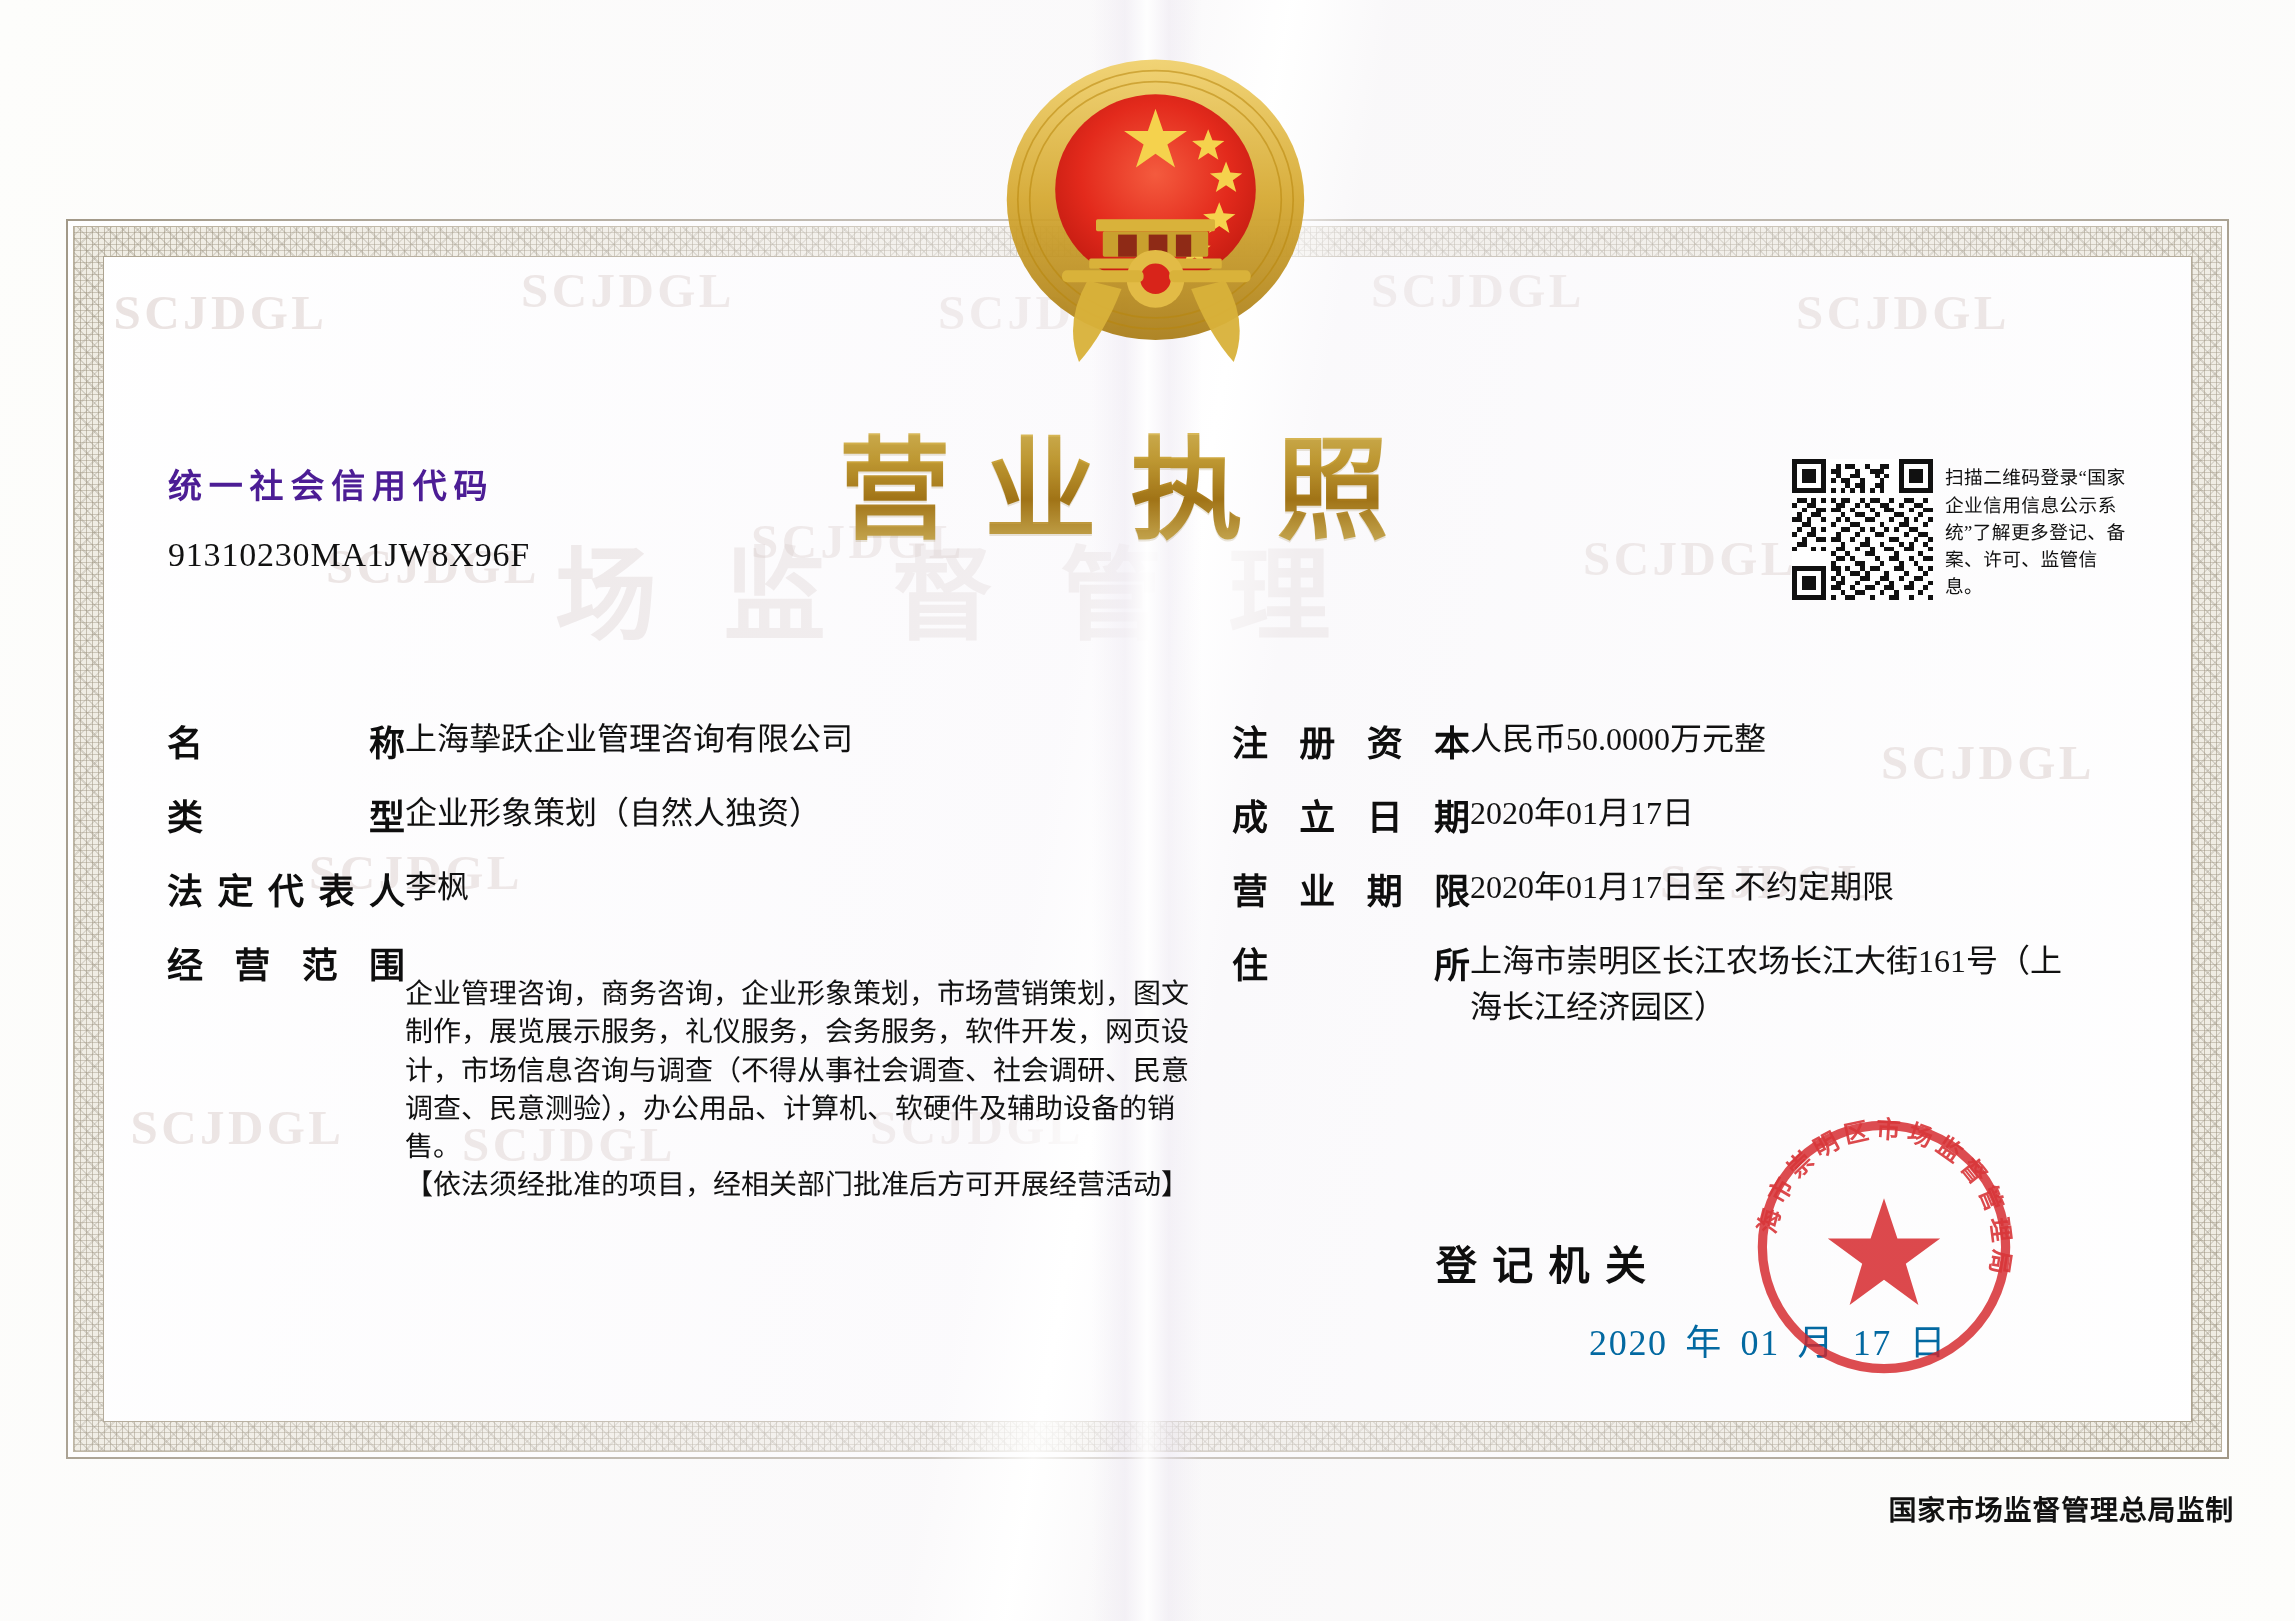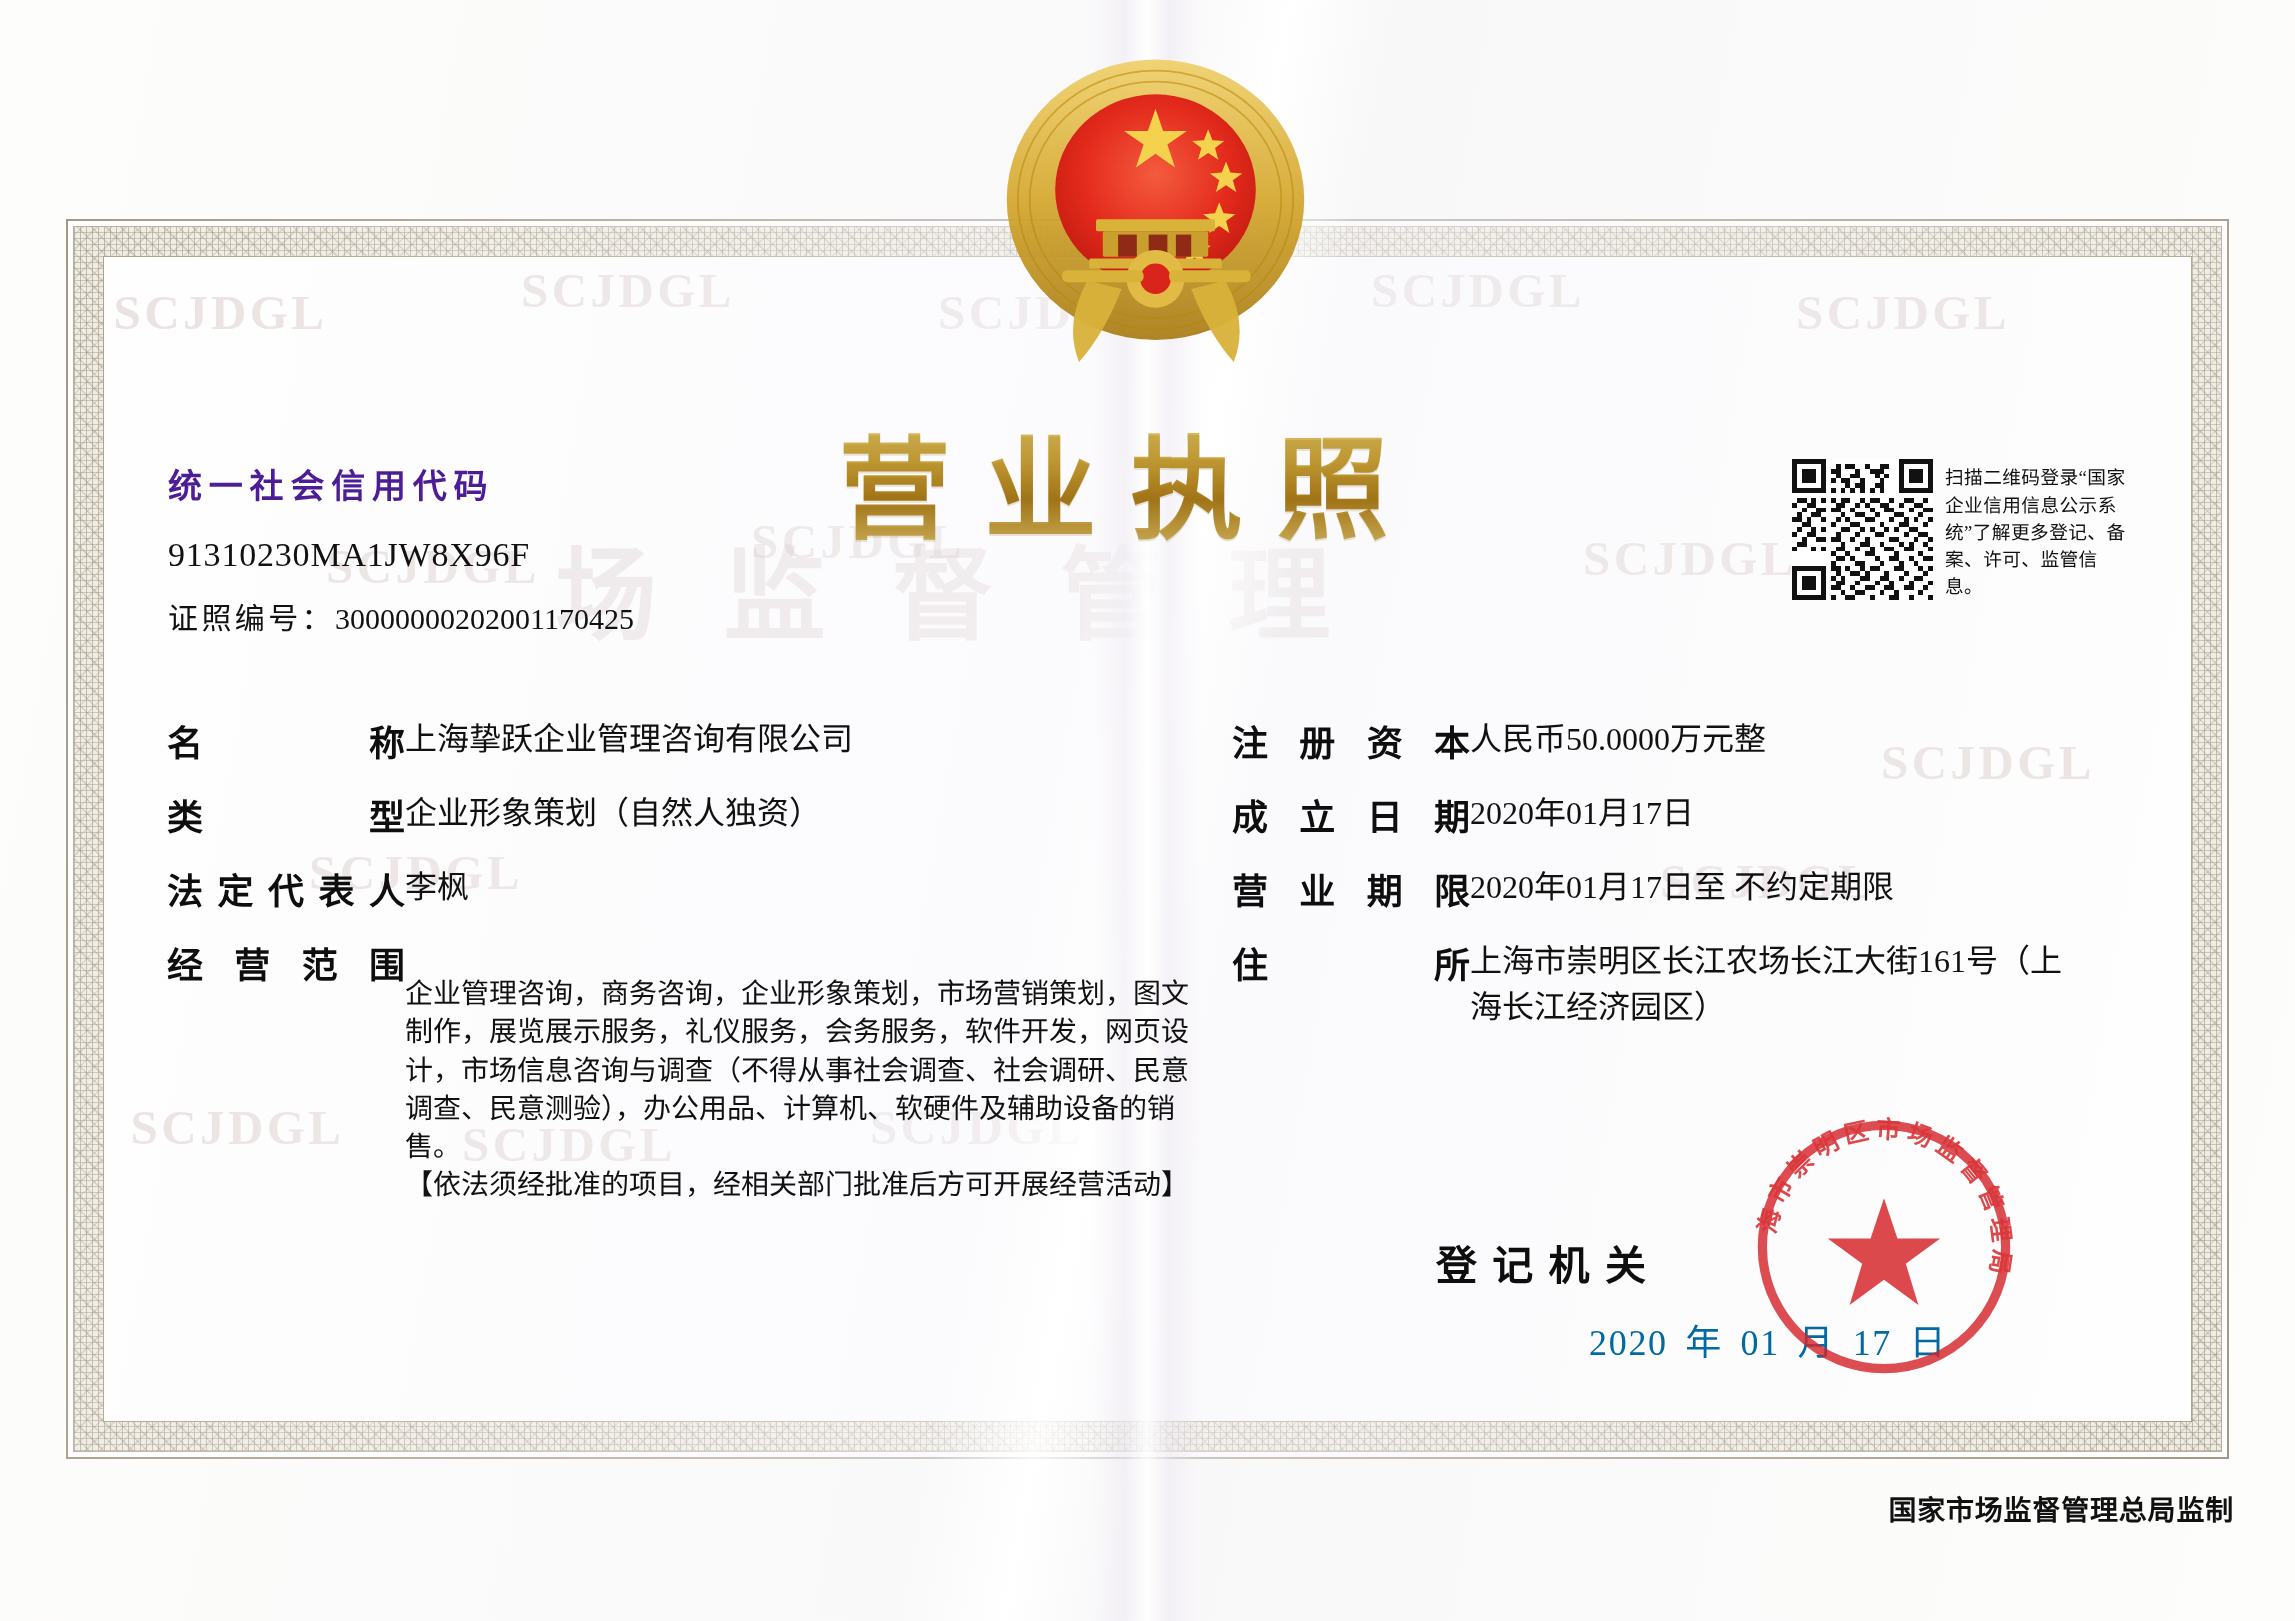--- a/index.html
+++ b/index.html
@@ -377,23 +377,20 @@
         <path d="M312 270 q28 50 10 96 q-30 -34 -50 -86 z"></path>
       </g>
     </svg>
   </div>
 
   <div class="title">营业执照</div>
 
   <div class="code-block">
     <div class="code-label">统一社会信用代码</div>
     <div class="code-value">91310230MA1JW8X96F</div>
-    <div class="cert-no">
-      <span class="lbl">证照编号：</span><span>30000000202001170425</span>
-    </div>
   </div>
 
   <div class="qr-area">
     <svg class="qr-code" viewBox="0 0 29 29" shape-rendering="crispEdges" xmlns="http://www.w3.org/2000/svg">
       <rect width="29" height="29" fill="#ffffff"></rect>
       <g fill="#111111">
 
         <rect x="0" y="0" width="7" height="1"></rect>
           <rect x="0" y="6" width="7" height="1"></rect>
         <rect x="0" y="0" width="1" height="7"></rect>

